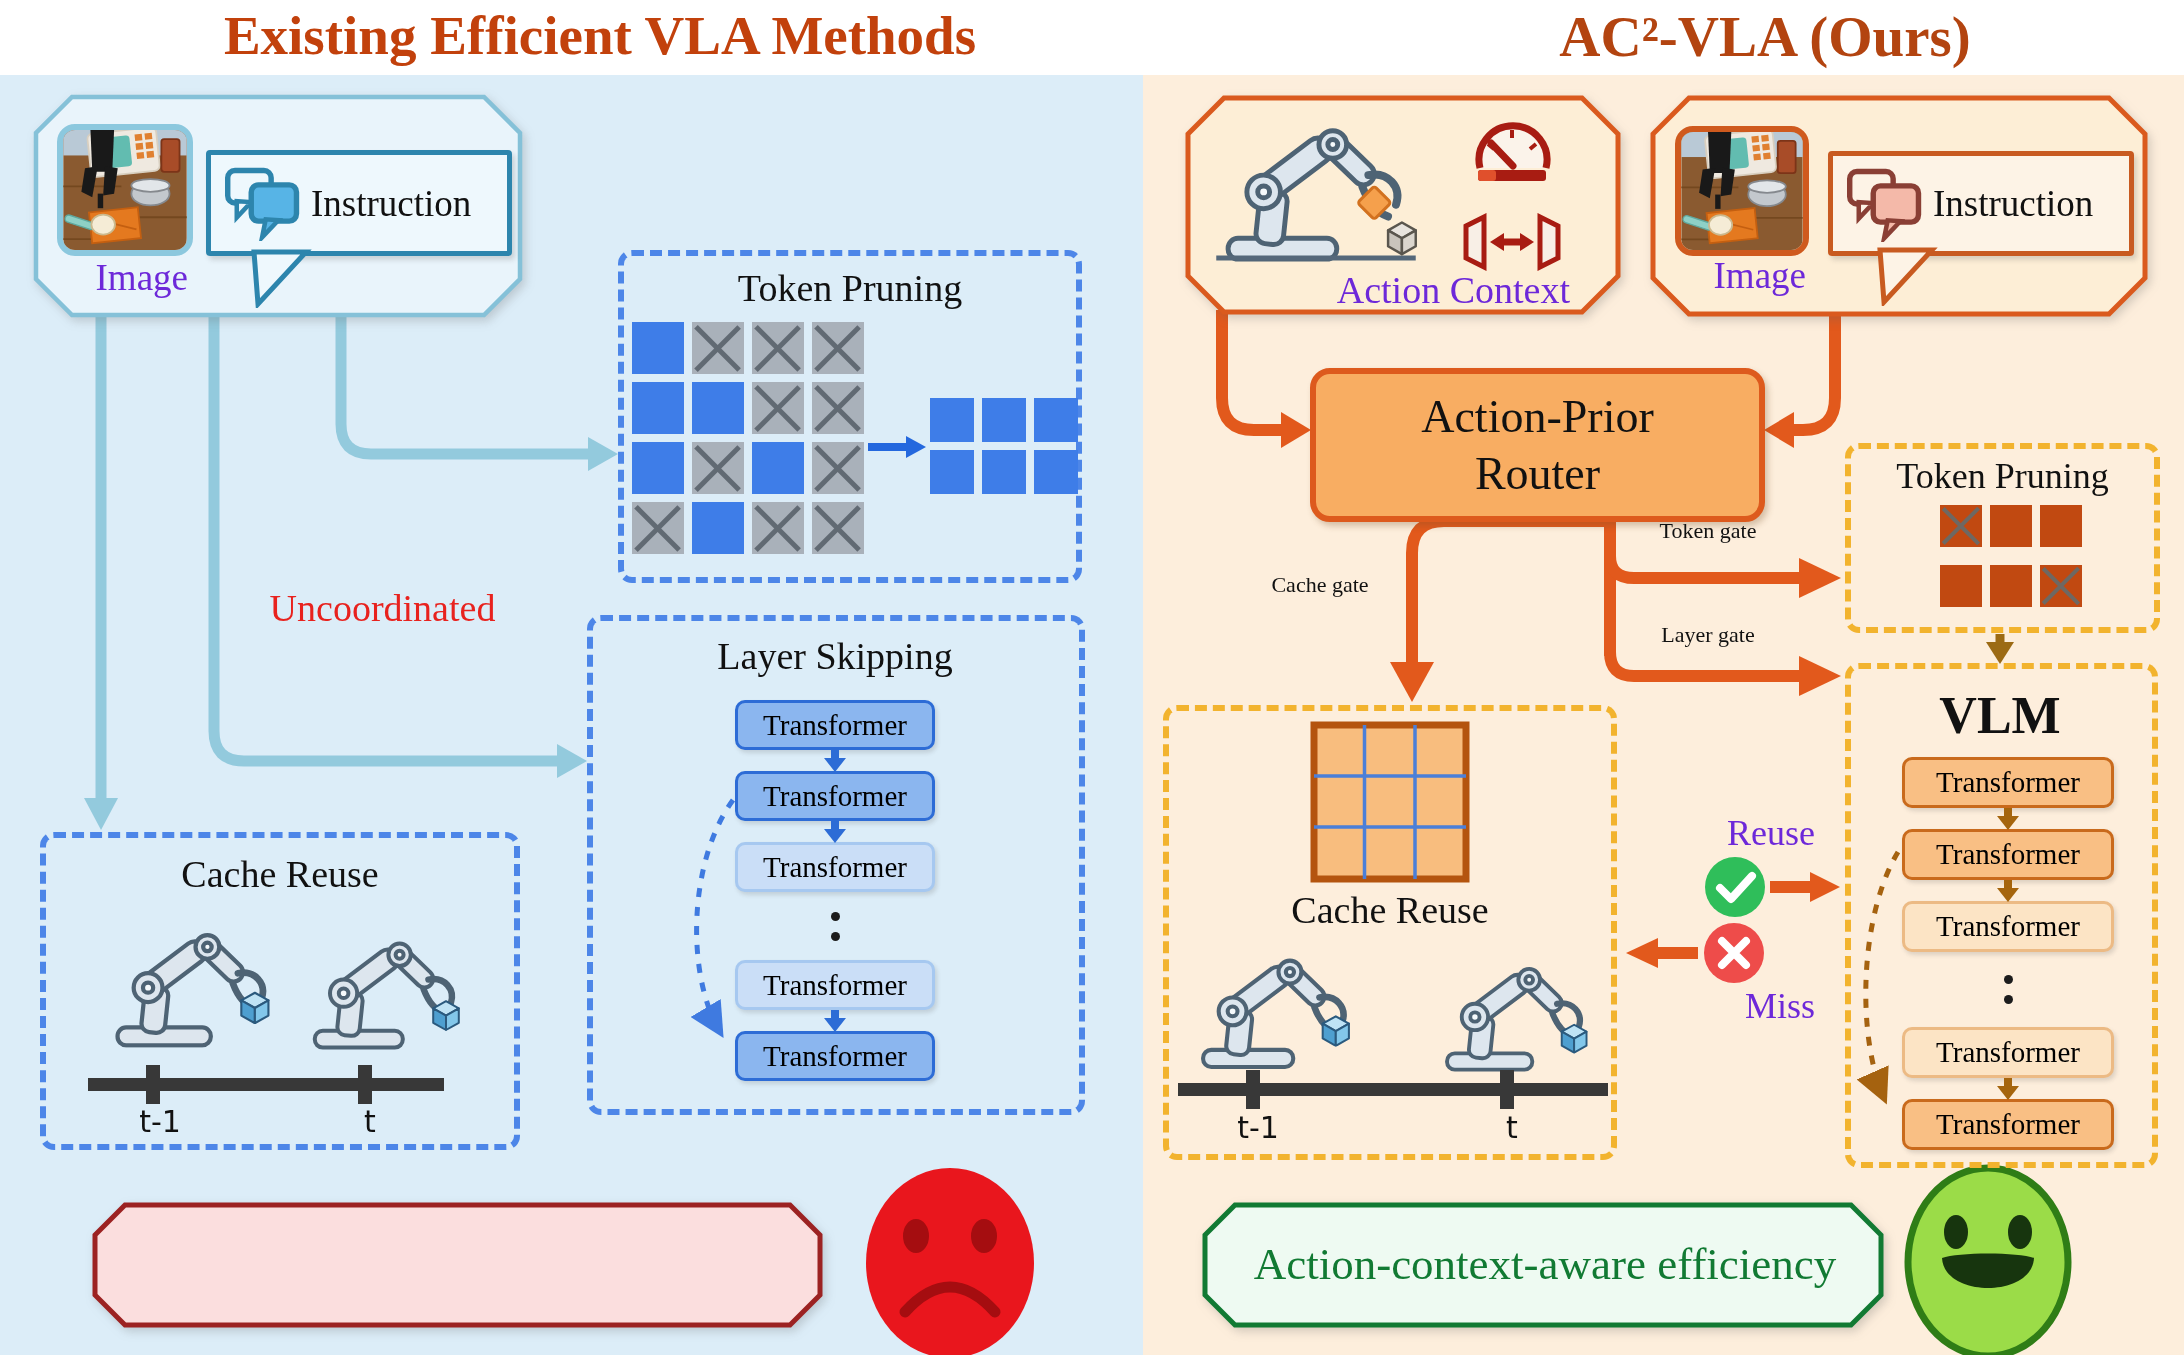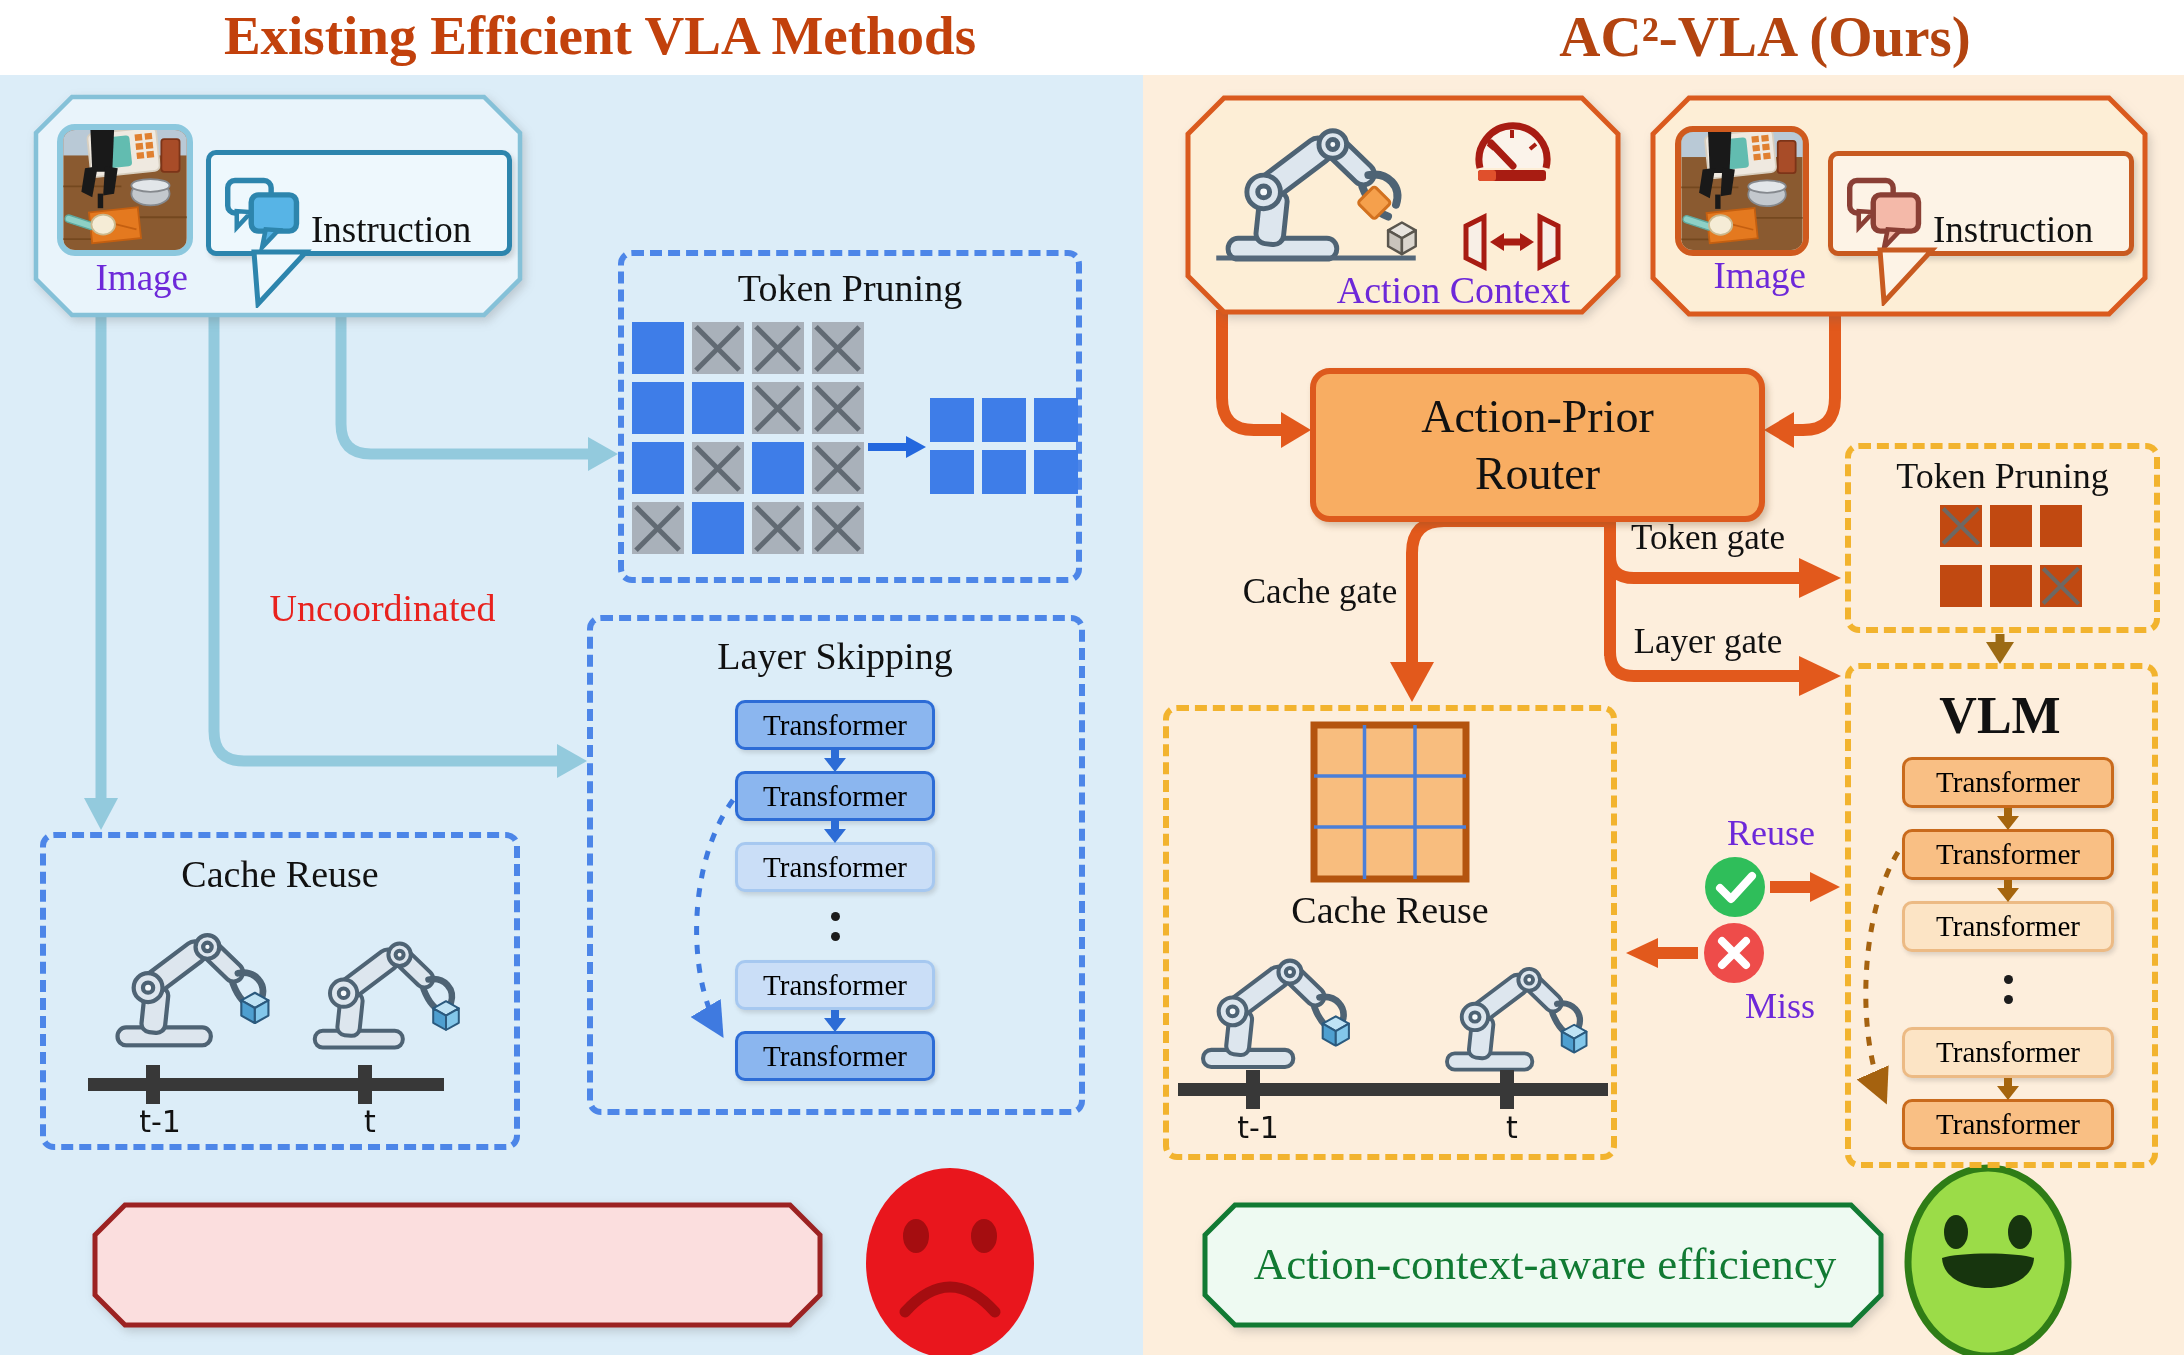--- a/index.html
+++ b/index.html
@@ -48,31 +48,31 @@
   .t-dots{display:flex;flex-direction:column;align-items:center;justify-content:center;gap:11px;}
   .blue .t-dots{height:68px;} .orange .t-dots{height:75px;}
   .t-dots i{width:9px;height:9px;border-radius:50%;background:#1c1c1c;}
 
   .thumb{position:absolute;border-radius:18px;overflow:hidden;z-index:4;box-sizing:border-box;}
   .thumb svg{display:block;width:100%;height:100%;}
   .thumb.left{border:6px solid #8cc8de;}
   .thumb.right{border:6px solid #cf5a1e;}
   .cap{position:absolute;text-align:right;font-size:37px;color:#6d28d9;z-index:4;}
 
-  .bubble{position:absolute;border-radius:10px;display:flex;align-items:flex-end;padding-left:12px;gap:8px;
+  .bubble{position:absolute;border-radius:4px;display:flex;align-items:center;padding-left:12px;gap:8px;
           z-index:4;box-sizing:border-box;box-shadow:3px 4px 5px rgba(90,90,90,.22);}
   .bubble.left{background:#eef8fd;border:5px solid #2d85ad;}
   .bubble.right{background:#fdf3e6;border:5px solid #c85a20;}
   .bubble .lbl{font-size:37px;color:#111;}
 
   #router{position:absolute;left:1310px;top:368px;width:455px;height:154px;background:#f8ad62;
           border:6px solid #dd5a1d;border-radius:20px;display:flex;flex-direction:column;align-items:center;
           justify-content:center;font-size:46px;line-height:1.25;color:#111;z-index:4;box-sizing:border-box;
           box-shadow:3px 4px 6px rgba(120,80,40,.3);}
-  .gate{position:absolute;font-size:35px;color:#111;z-index:4;text-align:center;}
+  .gate{position:absolute;font-size:22px;color:#111;z-index:4;text-align:center;}
   .warn{position:absolute;left:225px;top:583px;width:315px;text-align:center;color:#e8221e;
         font-size:38px;line-height:1.35;z-index:3;}
   .verdict-text{position:absolute;text-align:center;font-size:45px;z-index:4;}
   .timeline{position:absolute;height:13px;background:#383838;z-index:4;}
   .timeline .tick{position:absolute;top:-13px;width:14px;height:39px;background:#383838;}
   .tlab{position:absolute;font-family:"DejaVu Sans",sans-serif;font-size:30px;color:#111;text-align:center;z-index:4;}
   .robot-svg{position:absolute;z-index:4;}
   .icon-svg{position:absolute;z-index:5;}
   .shadowed{filter:drop-shadow(3px 4px 5px rgba(90,90,90,.25));}
 </style>

